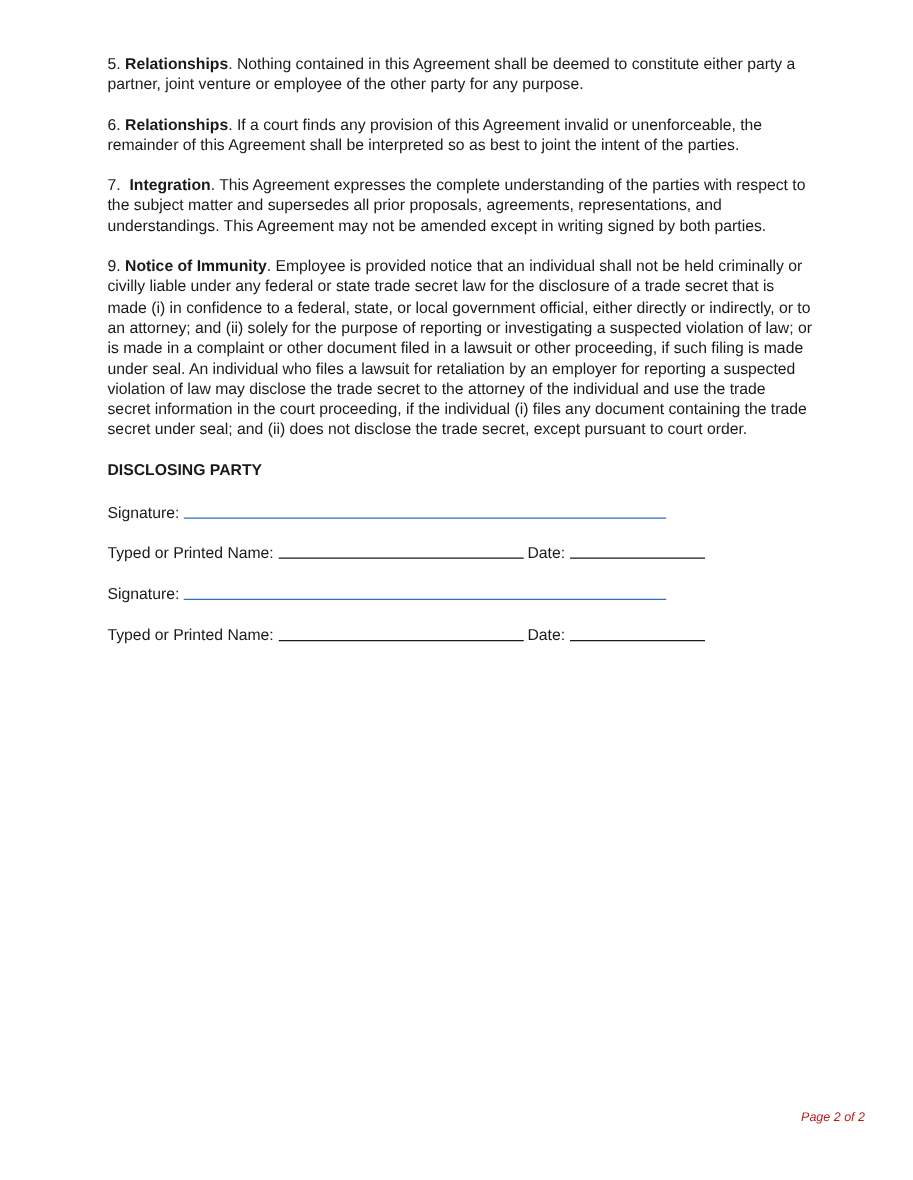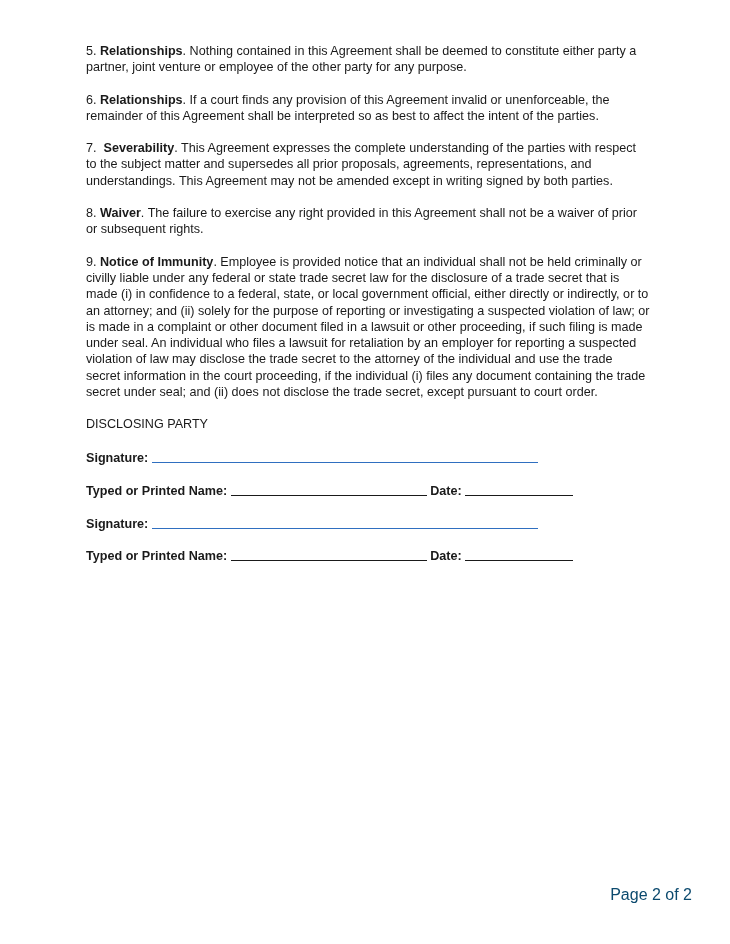--- a/index.html
+++ b/index.html
@@ -32,63 +32,62 @@
       line-height: 16.3px;
     }
     .para {
       margin: 0 0 16px 0;
       text-align: left;
     }
     .para b {
       font-weight: bold;
     }
     .section-head {
-      font-weight: normal;
+      font-weight: bold;
       margin: 0 0 16.5px 0;
     }
     .sig-row {
       margin: 0 0 16.4px 0;
       white-space: nowrap;
       height: 16.3px;
       position: relative;
-      font-weight: bold;
     }
     .line {
       display: inline-block;
       vertical-align: baseline;
       border-bottom: 1px solid #1a1a1a;
       height: 12px;
       position: relative;
       top: 1px;
     }
     .line.blue {
       border-bottom: 1.5px solid #2f6fc0;
     }
     .footer {
       position: absolute;
       right: 86px;
       top: 887px;
-      font-size: 16px;
+      font-size: 10px;
       line-height: 16px;
-      color: #0c4a6e;
+      color: #b91c1c;
+      font-style: italic;
     }
   </style>
 </head>
 <body>
 
 <div class="page">
   <div class="content">
 
     <p class="para"><span>5.</span> <b>Relationships</b><span>. Nothing contained in this Agreement shall be deemed to constitute either party a partner, joint venture or employee of the other party for any purpose.</span></p>
 
-    <p class="para"><span>6.</span> <b>Relationships</b><span>. If a court finds any provision of this Agreement invalid or unenforceable, the remainder of this Agreement shall be interpreted so as best to affect the intent of the parties.</span></p>
+    <p class="para"><span>6.</span> <b>Relationships</b><span>. If a court finds any provision of this Agreement invalid or unenforceable, the remainder of this Agreement shall be interpreted so as best to joint the intent of the parties.</span></p>
 
-    <p class="para"><span style="white-space:pre">7. </span> <b>Severability</b><span>. This Agreement expresses the complete understanding of the parties with respect to the subject matter and supersedes all prior proposals, agreements, representations, and understandings. This Agreement may not be amended except in writing signed by both parties.</span></p>
+    <p class="para"><span style="white-space:pre">7. </span> <b>Integration</b><span>. This Agreement expresses the complete understanding of the parties with respect to the subject matter and supersedes all prior proposals, agreements, representations, and understandings. This Agreement may not be amended except in writing signed by both parties.</span></p>
 
-    <p class="para"><span>8.</span> <b>Waiver</b><span>. The failure to exercise any right provided in this Agreement shall not be a waiver of prior or subsequent rights.</span></p>
 
     <p class="para"><span>9.</span> <b>Notice of Immunity</b><span>. Employee is provided notice that an individual shall not be held criminally or civilly liable under any federal or state trade secret law for the disclosure of a trade secret that is made (i) in confidence to a federal, state, or local government official, either directly or indirectly, or to an attorney; and (ii) solely for the purpose of reporting or investigating a suspected violation of law; or is made in a complaint or other document filed in a lawsuit or other proceeding, if such filing is made under seal. An individual who files a lawsuit for retaliation by an employer for reporting a suspected violation of law may disclose the trade secret to the attorney of the individual and use the trade secret information in the court proceeding, if the individual (i) files any document containing the trade secret under seal; and (ii) does not disclose the trade secret, except pursuant to court order.</span></p>
 
 
     <div class="section-head">DISCLOSING PARTY</div>
 
     <div class="sig-row">
       <span>Signature:</span>
       <span class="line blue" style="width:386px;"></span>
     </div>

